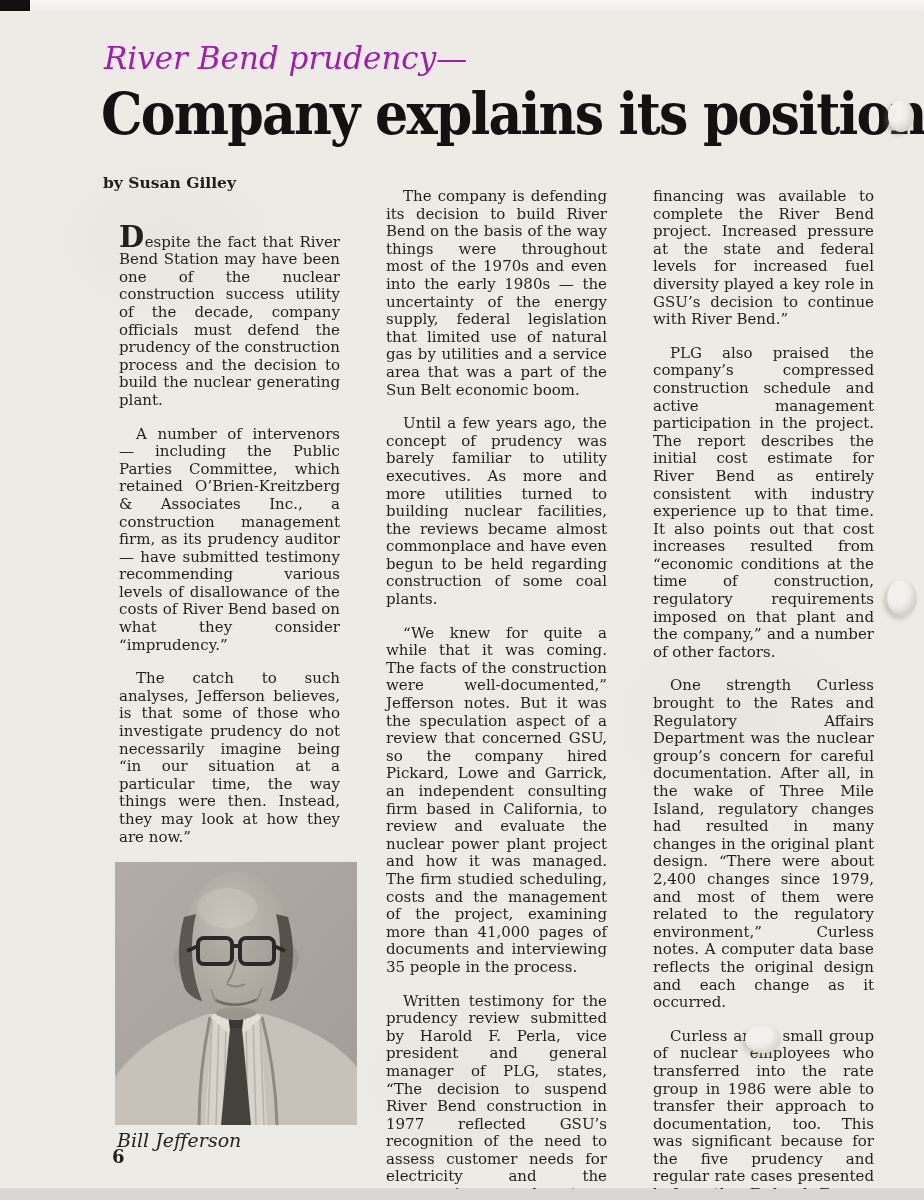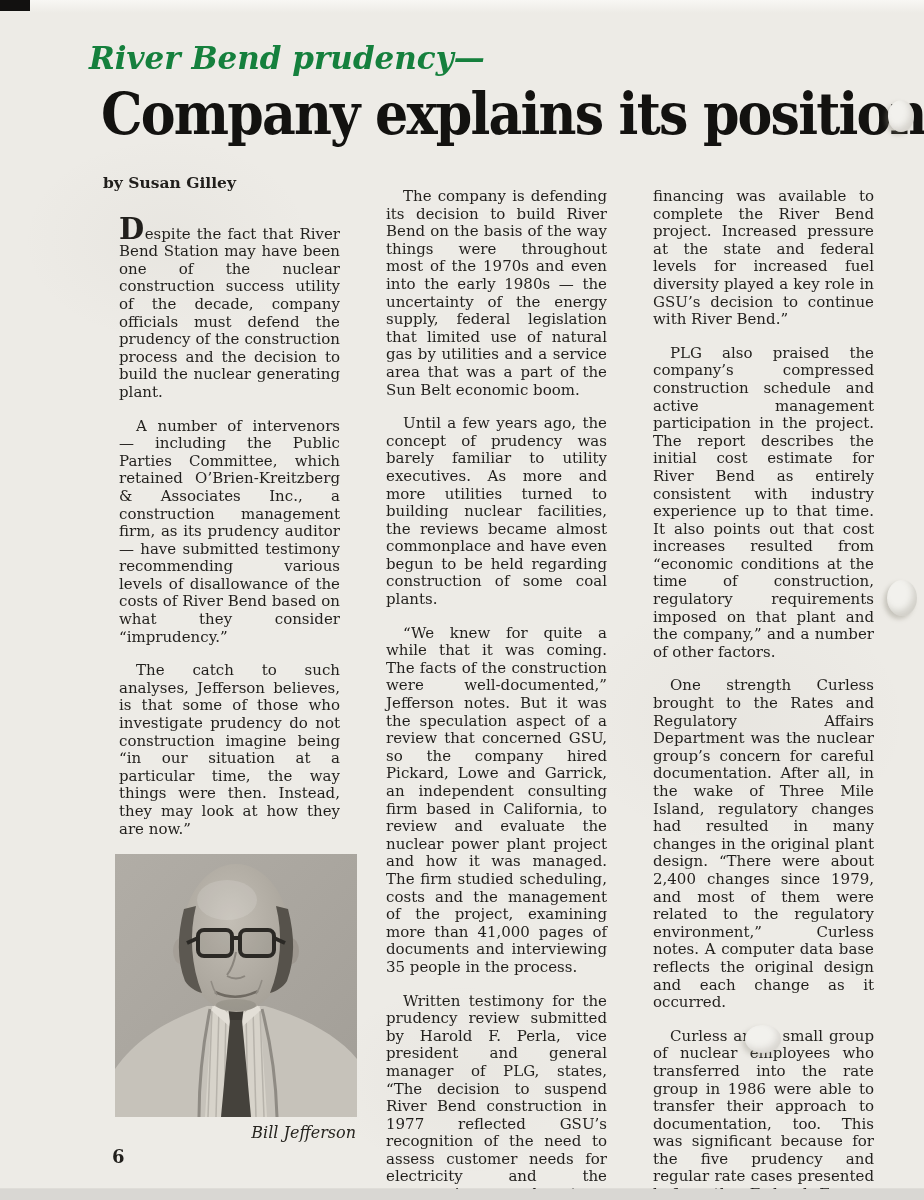--- a/index.html
+++ b/index.html
@@ -13,38 +13,38 @@
     background:
       radial-gradient(240px 170px at 18% 20%, rgba(138,132,120,.05), transparent 60%),
       radial-gradient(280px 210px at 80% 60%, rgba(138,132,120,.05), transparent 60%),
       radial-gradient(220px 160px at 50% 90%, rgba(138,132,120,.05), transparent 60%);
   }
   .top-edge{position:absolute;top:0;left:0;right:0;height:13px;background:linear-gradient(#f8f7f4,#edebe6);}
   .corner-mark{position:absolute;top:0;left:0;width:30px;height:11px;background:#121110;}
   .bottom-edge{position:absolute;bottom:0;left:0;right:0;height:11px;background:#d9d7d3;box-shadow:0 -1px 0 rgba(0,0,0,.06);}
 
   .kicker{
-    position:absolute;left:89px;top:40px;
-    font-size:31px;font-weight:bold;font-style:italic;color:#15803d;
+    position:absolute;left:104px;top:40px;
+    font-size:31px;font-weight:normal;font-style:italic;color:#a21caf;
   }
   .headline{
     position:absolute;left:101px;top:80px;margin:0;
     font-size:58px;font-weight:bold;letter-spacing:-2px;color:#131210;
     white-space:nowrap;transform:scaleX(.9);transform-origin:left top;
   }
 
   .columns{position:absolute;left:103px;top:172px;width:787px;display:flex;gap:14px;}
   .col{width:253px;font-size:15px;line-height:17.6px;text-align:justify;}
-  .byline{font-weight:bold;font-size:15.5px;margin:2px 0 24px 0;text-align:left;}
+  .byline{font-weight:bold;font-size:15.5px;margin:2px 0 32px 0;text-align:left;}
   .para{margin:16px;text-indent:17px;}
   .para.noindent{text-indent:0;}
   .dropcap{font-size:29px;font-weight:bold;line-height:.9;letter-spacing:.5px;}
 
   figure.photo{margin:10px 0 0 12px;width:242px;height:263px;line-height:0;}
-  .caption{margin:7px 0 16px 14px;font-style:italic;font-size:16px;text-align:right;color:#26241f;}
+  .caption{margin:7px 0 16px 14px;font-style:italic;font-size:19px;text-align:left;color:#26241f;}
 
   .pagenum{position:absolute;left:112px;top:1146px;font-size:18px;font-weight:bold;}
 
   .curl{position:absolute;background:#f2f1ed;border-radius:50%;}
   .curl-1{right:10px;top:100px;width:26px;height:32px;
     box-shadow:-3px 3px 4px rgba(130,125,112,.35), inset -4px -4px 6px rgba(130,125,112,.25);}
   .curl-2{right:7px;top:580px;width:30px;height:36px;
     box-shadow:-3px 3px 4px rgba(130,125,112,.35), inset -4px -5px 6px rgba(130,125,112,.28);}
   .curl-3{left:745px;top:1025px;width:36px;height:28px;
     box-shadow:-3px 3px 5px rgba(130,125,112,.30), inset -4px -4px 6px rgba(130,125,112,.22);}
@@ -59,21 +59,21 @@
 
   <div class="kicker">River Bend prudency—</div>
   <h1 class="headline">Company explains its position</h1>
 
   <div class="columns">
 
     <div class="col">
       <div class="byline">by Susan Gilley</div>
       <p class="para noindent"><span class="dropcap">D</span><span>espite the fact that River Bend Station may have been one of the nuclear construction success utility of the decade, company officials must defend the prudency of the construction process and the decision to build the nuclear generating plant.</span></p>
       <p class="para">A number of intervenors — including the Public Parties Committee, which retained O’Brien-Kreitzberg &amp; Associates Inc., a construction management firm, as its prudency auditor — have submitted testimony recommending various levels of disallowance of the costs of River Bend based on what they consider “imprudency.”</p>
-      <p class="para">The catch to such analyses, Jefferson believes, is that some of those who investigate prudency do not construction imagine being “in our situation at a particular time, the way things were then. Instead, they may look at how they are now.”</p>
+      <p class="para">The catch to such analyses, Jefferson believes, is that some of those who investigate prudency do not necessarily imagine being “in our situation at a particular time, the way things were then. Instead, they may look at how they are now.”</p>
 
       <figure class="photo">
         <svg width="242" height="263" viewBox="0 0 242 263" xmlns="http://www.w3.org/2000/svg">
           <defs>
             <linearGradient id="bgGrad" x1="0" y1="0" x2="1" y2="1">
               <stop offset="0" stop-color="#b1ada6"></stop>
               <stop offset="1" stop-color="#a29e97"></stop>
             </linearGradient>
             <radialGradient id="faceGrad" cx="0.45" cy="0.38" r="0.8">
               <stop offset="0" stop-color="#c3beb5"></stop>

